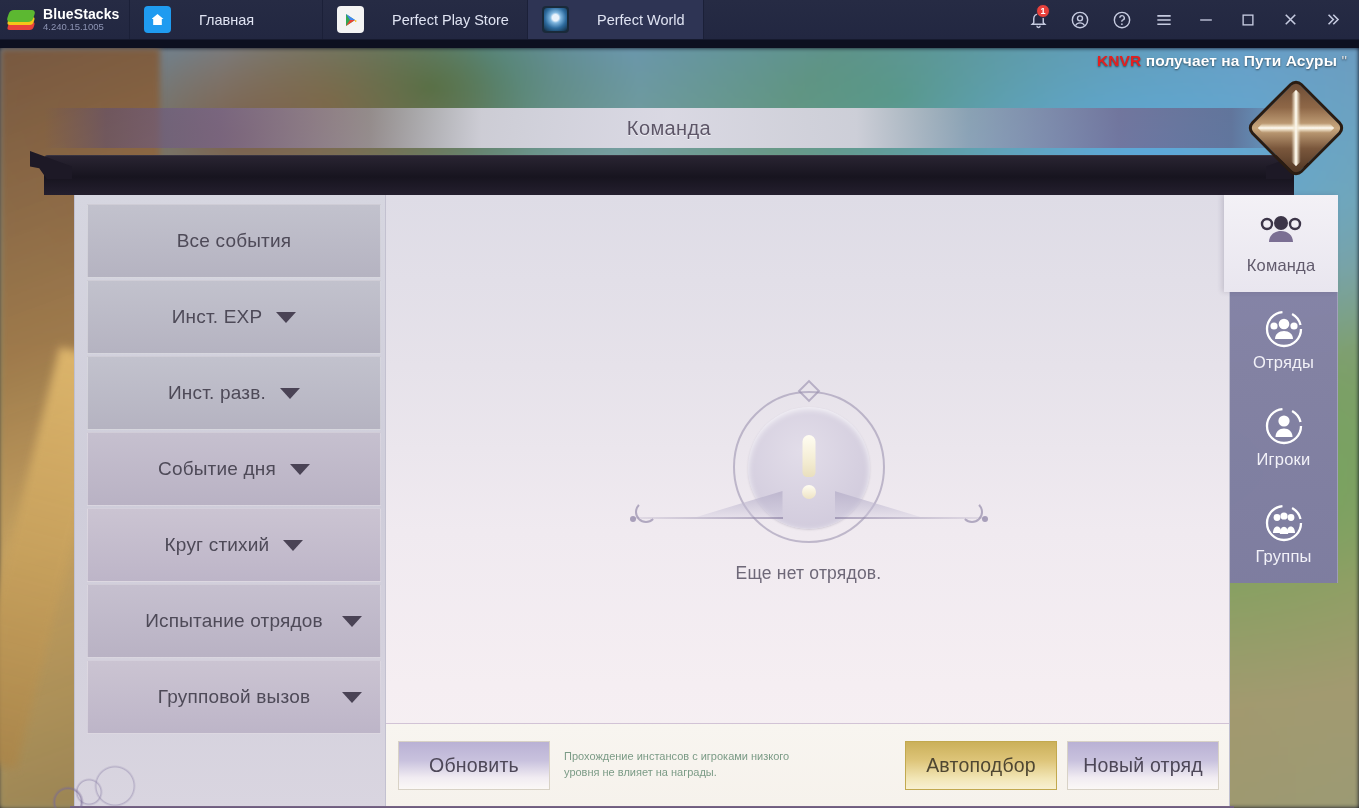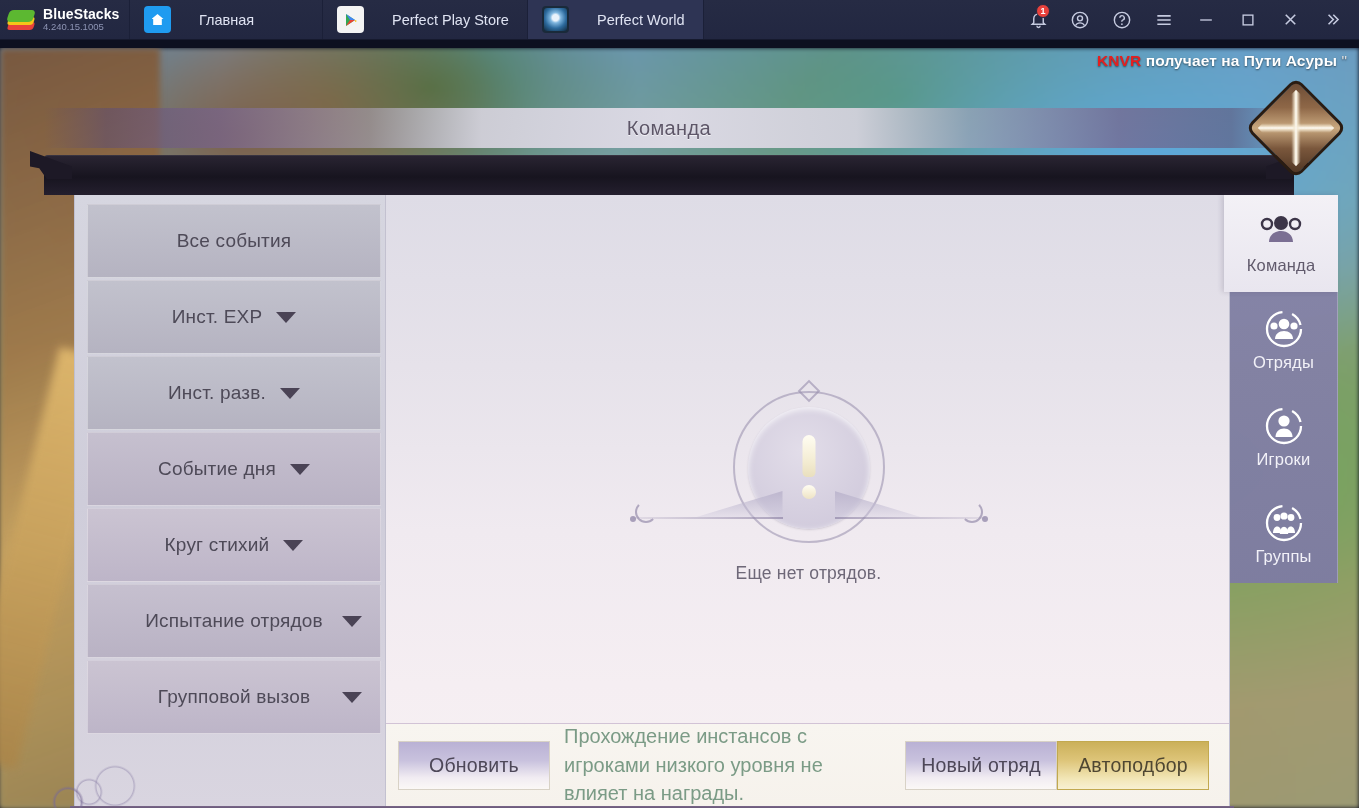--- a/index.html
+++ b/index.html
@@ -273,21 +273,21 @@
   }
   .gbtn.lilac {
     background: linear-gradient(180deg,#b9b1d4 0%, #c9c2de 40%, #f1ecf2 76%, #fbf8f6 100%);
     color:#4d4758;
   }
   .gbtn.gold {
     background: linear-gradient(180deg,#cbb05a 0%, #ddc478 38%, #f2e6b6 78%, #f8f0d2 100%);
     color:#4f4732; border-color:#c2a94f;
   }
   #hint {
-    font-size:20px; color:#7b9b86; line-height:1.42; margin-left:14px;
+    font-size:11px; color:#7b9b86; line-height:1.42; margin-left:14px;
     width: 262px;
   }
   #gap { flex:1 1 auto; }
   #btn-auto { margin-right:10px; }
 
   
   #rail {
     position:absolute; left:1186px; top:87px; width:108px; height:388px;
     background: linear-gradient(180deg, rgba(135,133,168,.96) 0%, rgba(126,124,162,.96) 100%);
     border-right:1px solid rgba(255,255,255,.25);
@@ -483,22 +483,22 @@
             </div>
           </div>
           <div id="empty-text">Еще нет отрядов.</div>
         </div>
       </div>
 
       <div id="bottom-bar">
         <div class="gbtn lilac">Обновить</div>
         <div id="hint">Прохождение инстансов с игроками низкого уровня не влияет на награды.</div>
         <div id="gap"></div>
+        <div class="gbtn gold" id="btn-auto">Автоподбор</div>
         <div class="gbtn lilac">Новый отряд</div>
-        <div class="gbtn gold" id="btn-auto">Автоподбор</div>
       </div>
     </div>
 
     <div id="rail">
 
       <div class="rail-tab active">
         <span class="rail-ico">
           <svg class="ico" width="46" height="34" viewBox="0 0 46 34">
             <circle cx="23" cy="11" r="7" fill="#3c3548"></circle>
             <path d="M11 30c0-6.6 5.4-11 12-11s12 4.4 12 11z" fill="#7b6f93"></path>

